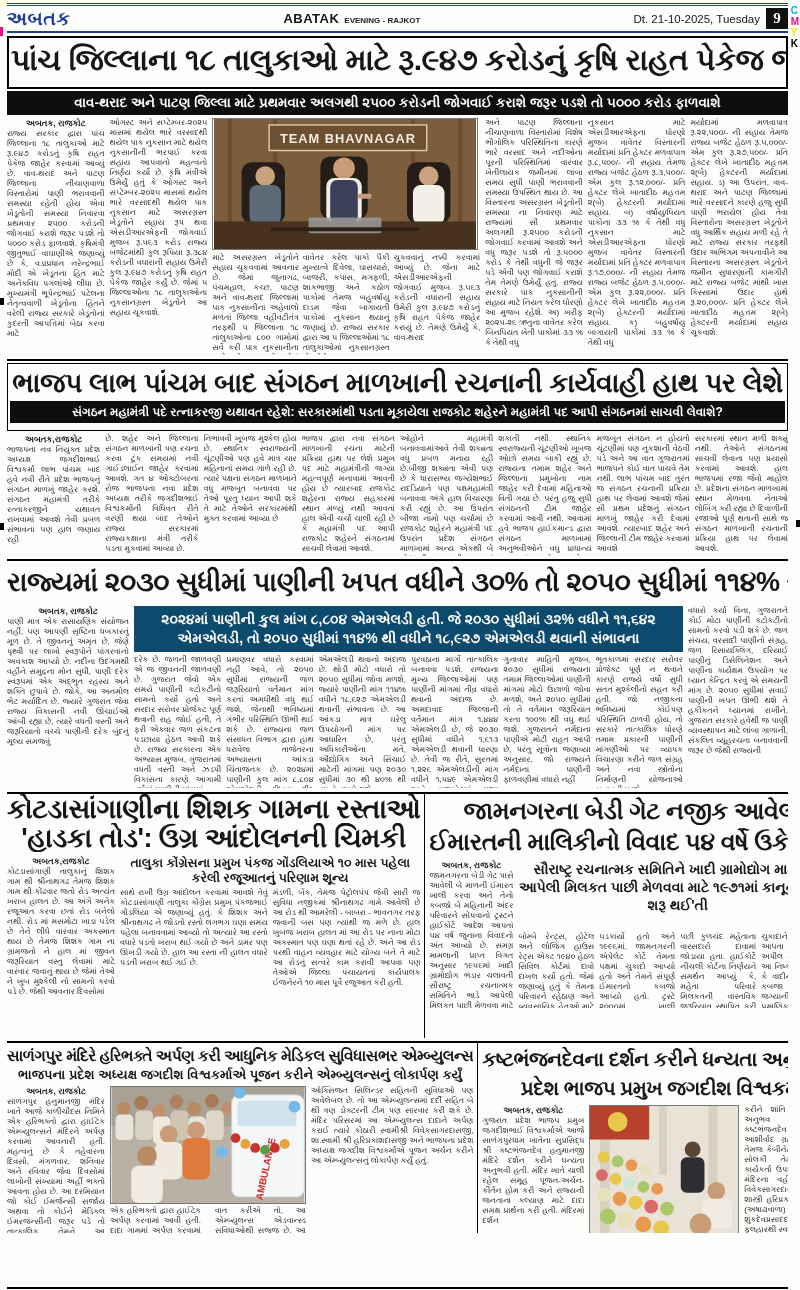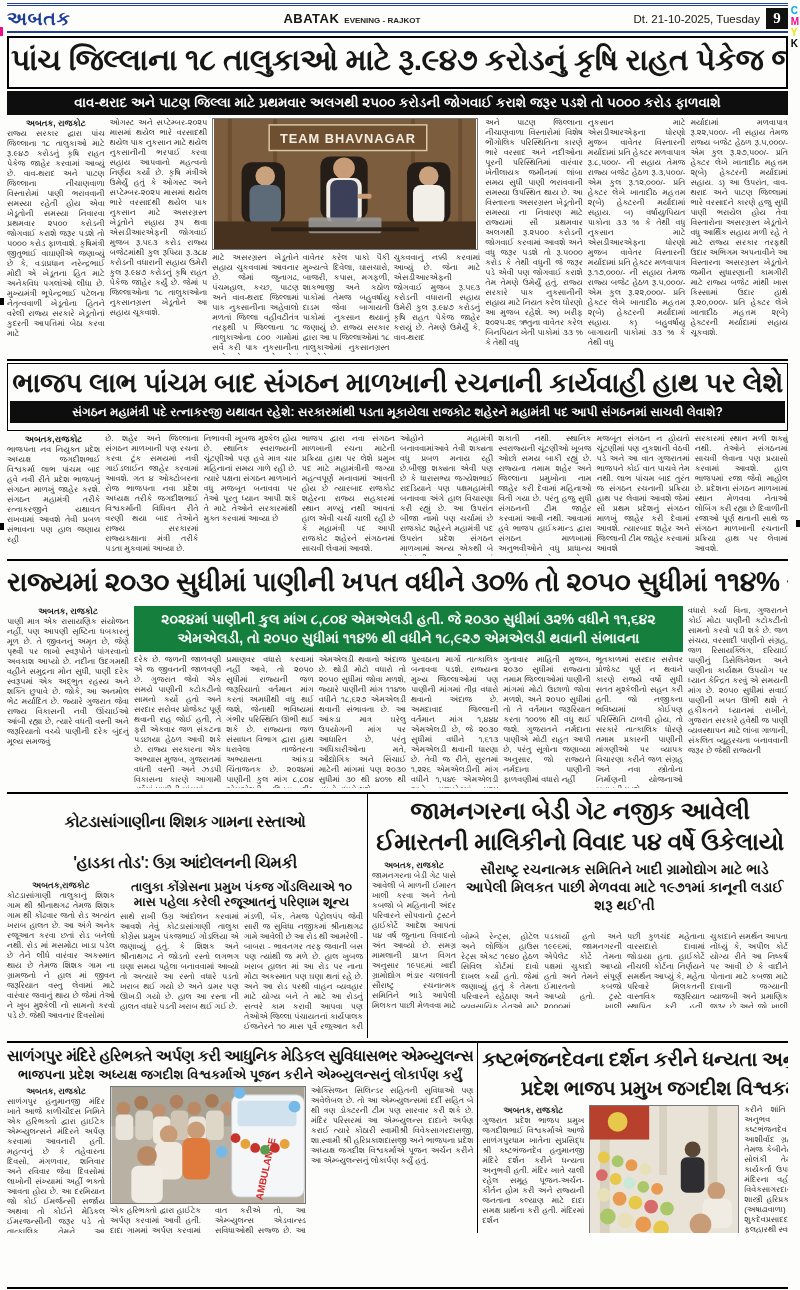--- a/index.html
+++ b/index.html
@@ -52,32 +52,32 @@
   .a2-strap { font-size:12px; }
   .a2-body { height:122px; margin-top:3px; overflow:hidden; }
   .a2-body .colbody { flex:1; }
 
   
   .a3 { margin-top:3px; }
   .a3-hl { font-size:27px; text-align:center; padding:6px 0 8px; overflow:hidden; }
   .a3-body { height:182px; overflow:hidden; }
   .a3-left { flex:0 0 122px; }
   .a3-midwrap { flex:1; display:flex; flex-direction:column; gap:3px; }
-  .a3-box { background:#15803d; color:#fff; font-weight:bold; font-size:14px;
+  .a3-box { background:#0c4a6e; color:#fff; font-weight:bold; font-size:14px;
     line-height:19px; text-align:center; padding:4px 6px; }
   .a3-mid-cols { display:flex; gap:5px; flex:1; overflow:hidden; }
   .a3-mid-cols .colbody { flex:1; }
   .a3-right { flex:0 0 100px; }
 
   
   .a45 { margin-top:4px; display:flex; gap:4px; height:246px; overflow:hidden; }
   .a4 { flex:0 0 356px; }
   .a5 { flex:1; }
   .hl2line { font-weight:bold; text-align:center; white-space:nowrap; overflow:hidden; letter-spacing:-.5px; }
-  .a4-h { font-size:16px; line-height:27px; padding-top:14px; }
+  .a4-h { font-size:27px; line-height:27px; padding-top:2px; }
   .a5-h { font-size:24px; line-height:28px; padding-top:3px; }
   .subhead { font-weight:bold; text-align:center; overflow:hidden; }
   .a4-body { margin-top:4px; height:150px; }
   .a4-c1 { flex:0 0 108px; }
   .a4-rightwrap { flex:1; display:flex; flex-direction:column; gap:2px; }
   .a4-sub { font-size:12.5px; line-height:15px; }
   .a4-cols { display:flex; gap:5px; flex:1; overflow:hidden; }
   .a4-cols .colbody { flex:1; }
   .a5-body { margin-top:4px; height:148px; }
   .a5-c1 { flex:0 0 84px; }

